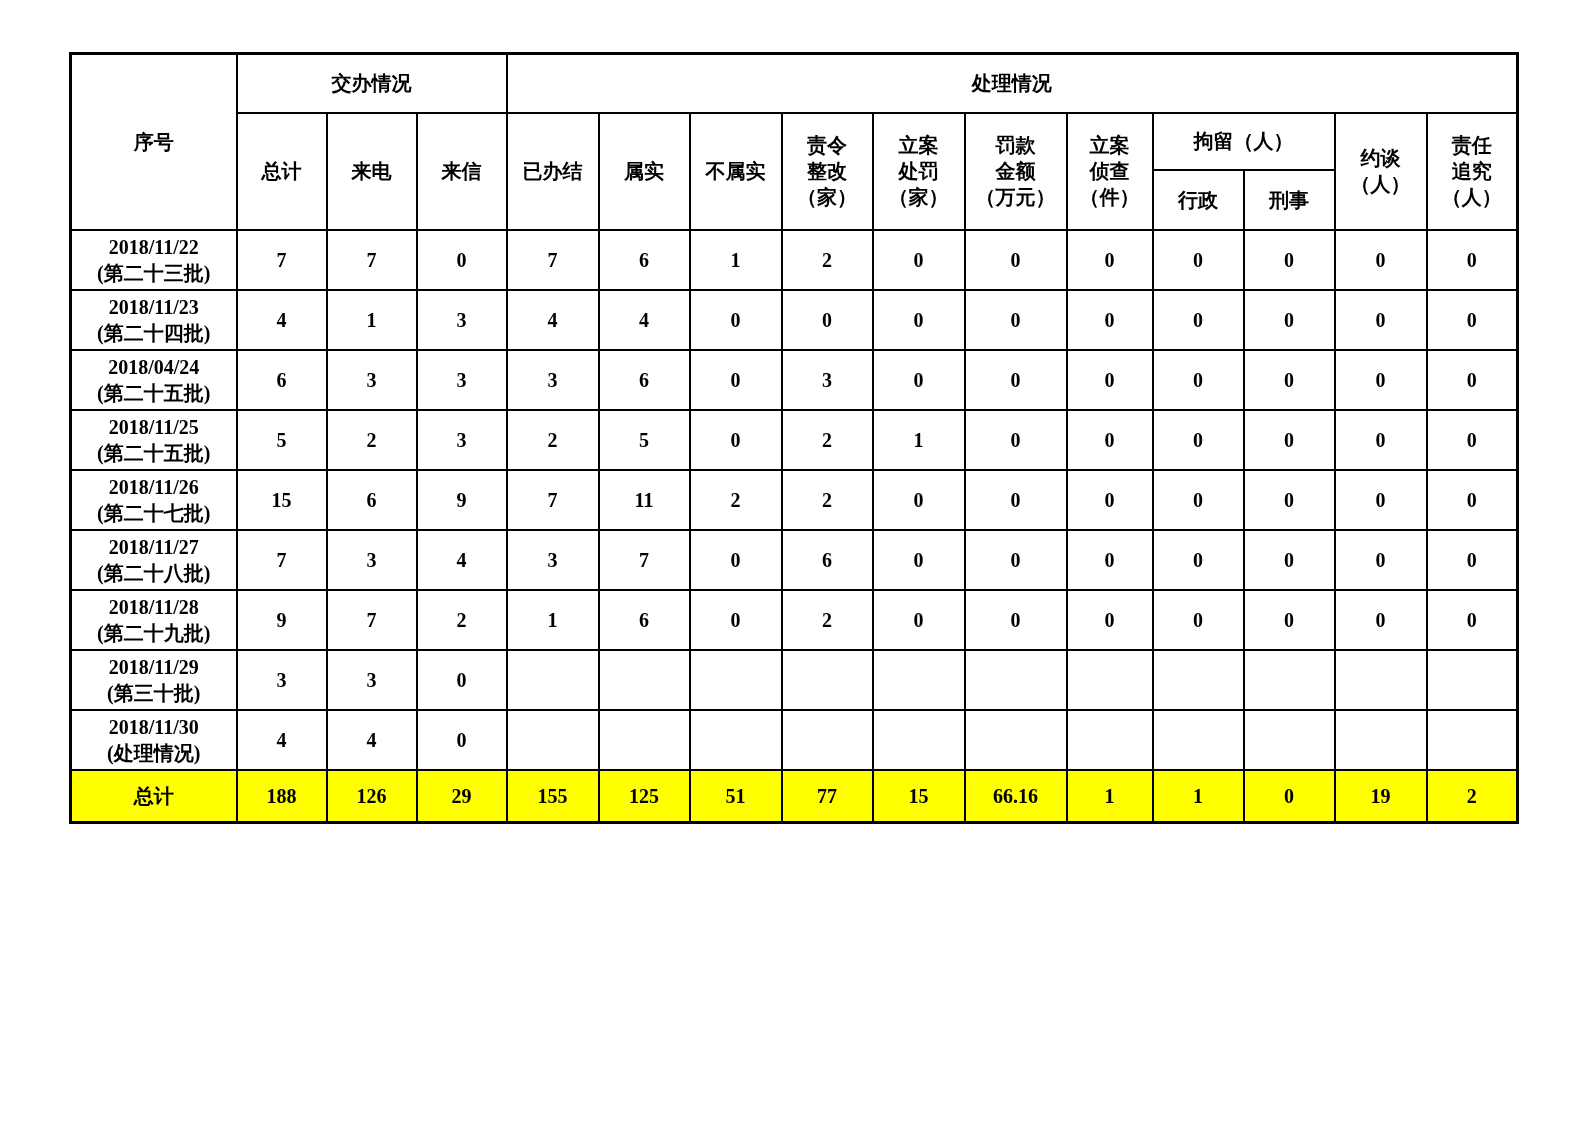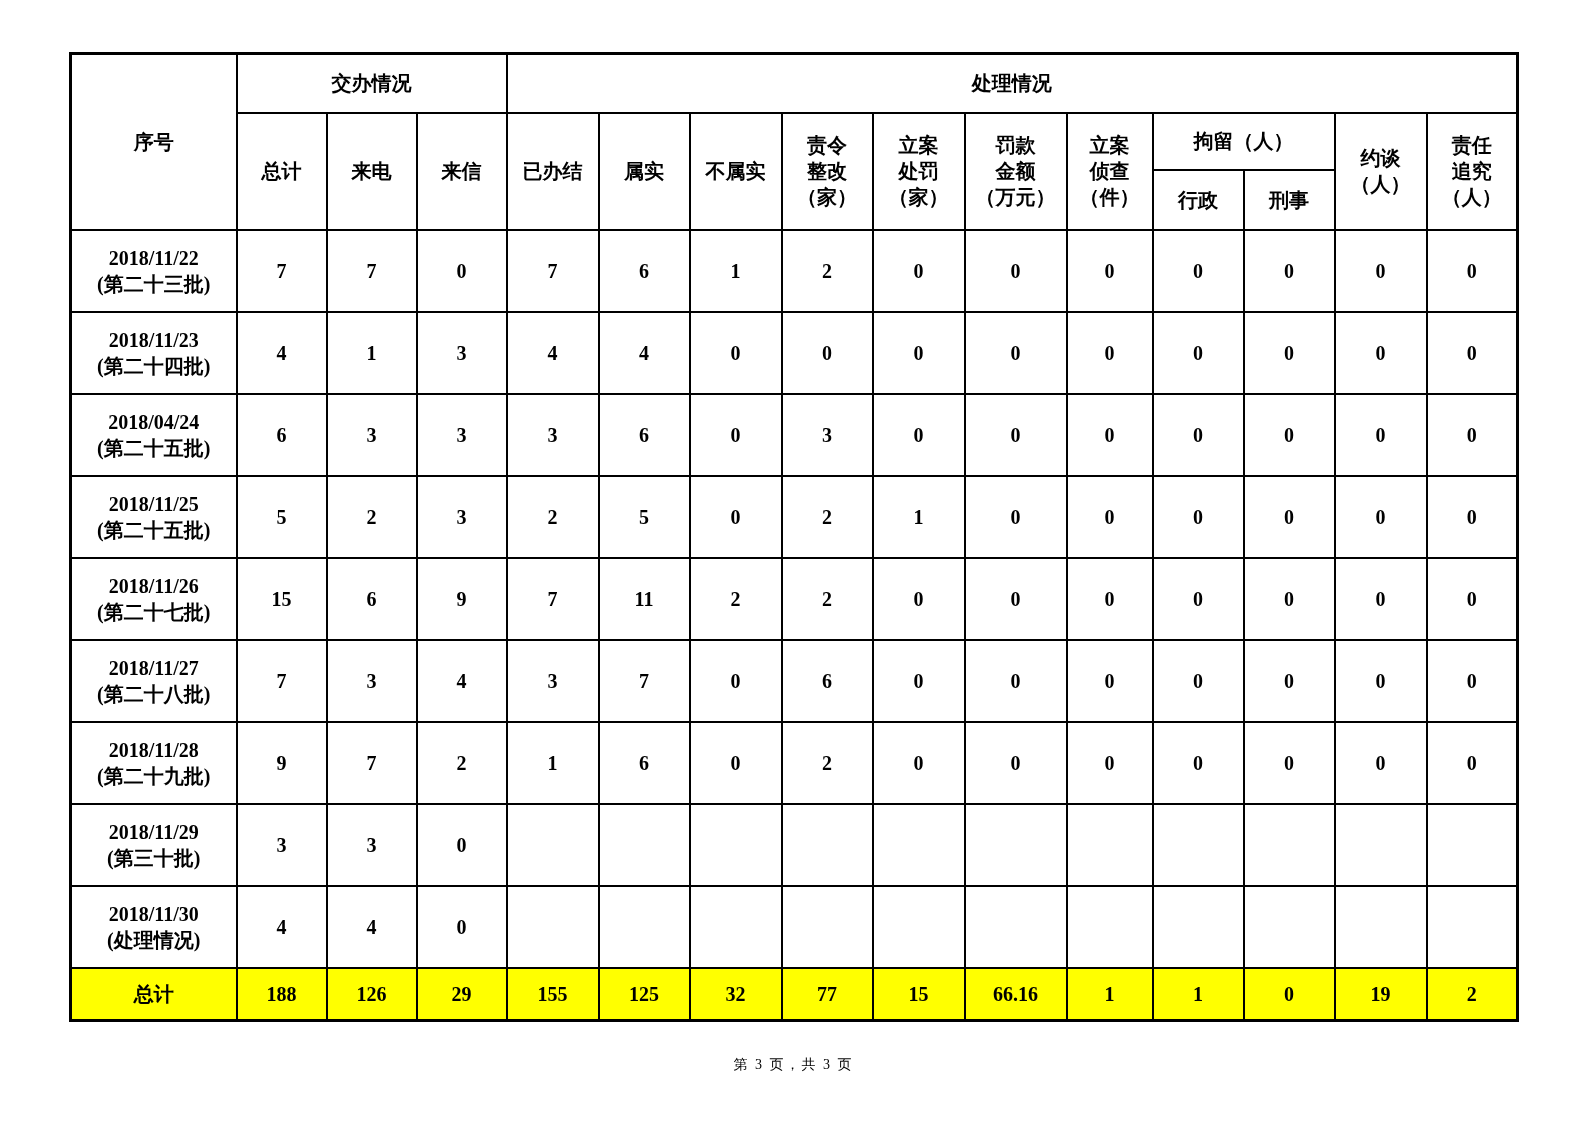--- a/index.html
+++ b/index.html
@@ -25,21 +25,21 @@
     padding:0 2px;
     font-weight:bold;
     font-size:20px;
     line-height:1.3;
     white-space:pre-line;
     overflow:hidden;
   }
   tr.h1{height:59px;}
   tr.h2{height:57px;}
   tr.h3{height:60px;}
-  tr.datarow{height:82px;}
+  tr.datarow{height:60px;}
   tr.totalrow{height:53px;}
   tr.totalrow td{background:#FFFF00;}
   .footer{
     position:absolute;left:0;top:1056px;width:100%;
     text-align:center;
     font-size:14px;
     font-weight:normal;
     letter-spacing:2px;
   }
 </style>
@@ -258,27 +258,26 @@
       <td></td>
     </tr>
 
     <tr class="totalrow">
       <td>总计</td>
       <td>188</td>
       <td>126</td>
       <td>29</td>
       <td>155</td>
       <td>125</td>
-      <td>32</td>
+      <td>51</td>
       <td>77</td>
       <td>15</td>
       <td>66.16</td>
       <td>1</td>
       <td>1</td>
       <td>0</td>
       <td>19</td>
       <td>2</td>
     </tr>
   </tbody>
     </table>
 
-  <div class="footer">第 3 页，共 3 页</div>
 </div>
 
 </body></html>

